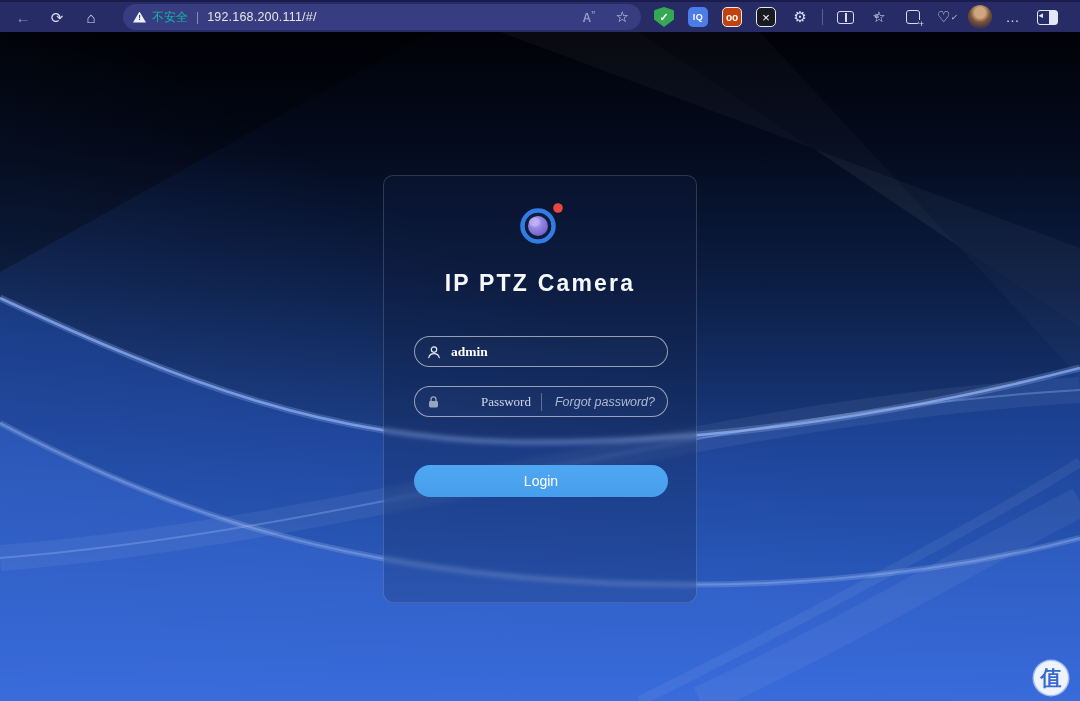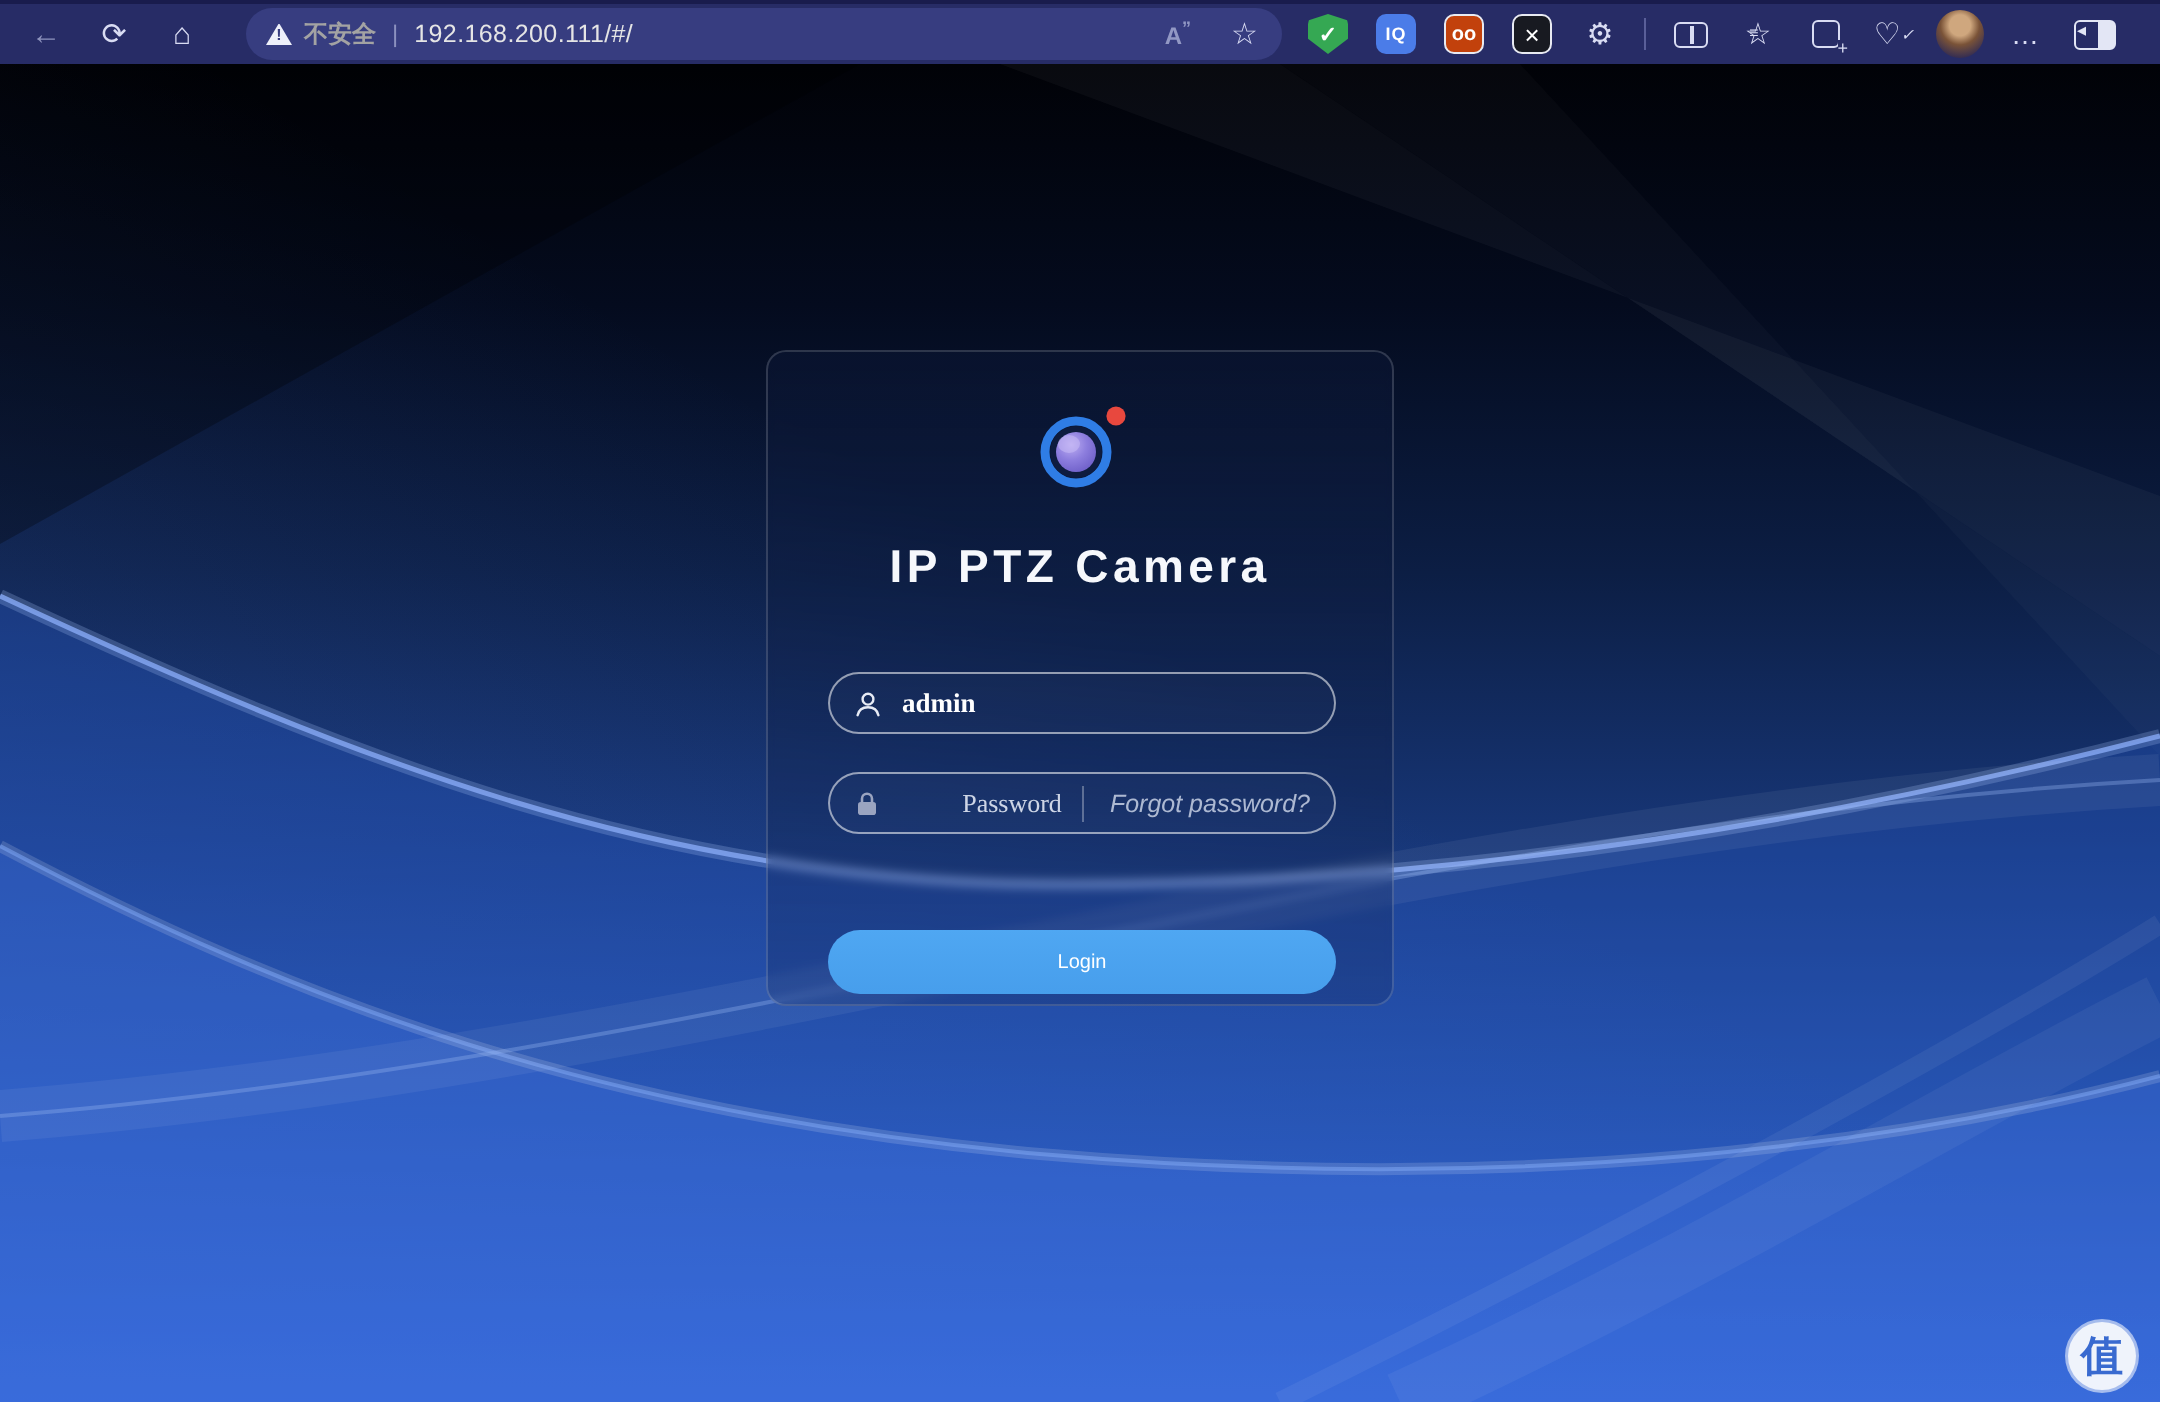--- a/index.html
+++ b/index.html
@@ -6,21 +6,21 @@
   body{width:1080px;height:701px;overflow:hidden;font-family:"Liberation Sans",sans-serif;-webkit-font-smoothing:antialiased;}
   .browser{width:1080px;height:701px;display:flex;flex-direction:column;}
 
   
   .toolbar{height:32px;flex:0 0 32px;background:#272c66;border-top:2px solid #191c4d;display:flex;align-items:center;padding:0 6px;box-sizing:border-box;}
   .tbtn{width:28px;height:26px;margin:0 3px;border:0;background:transparent;color:#d9dcf3;font-size:15px;line-height:1;display:flex;align-items:center;justify-content:center;border-radius:6px;padding:0;cursor:pointer;}
   .tbtn.dim{color:#8e93bd;}
   .addr{flex:0 0 518px;height:26px;margin:0 6px 0 15px;background:#373d80;border-radius:13px;display:flex;align-items:center;padding:0 10px;box-sizing:border-box;color:#eceef9;font-size:12.5px;}
   .tri{position:relative;width:13px;height:11px;background:#eef0fa;clip-path:polygon(50% 0,100% 100%,0 100%);display:flex;align-items:flex-end;justify-content:center;margin-right:6px;}
   .tri span{font-size:8px;font-weight:700;color:#373d80;line-height:10px;}
-  .sec-label{font-size:12px;color:#a3a3a3;margin-right:8px;font-weight:bold;}
+  .sec-label{font-size:12px;color:#14b8a6;margin-right:8px;}
   .addr-div{color:#8c91bf;margin-right:8px;font-size:12px;}
   .url{color:#e5e5e5;letter-spacing:.2px;}
   .addr .spacer{flex:1;}
   .readaloud{font-size:12px;font-weight:700;color:#9298c4;background:none;border:0;margin-right:14px;cursor:pointer;}
   .readaloud .waves{font-size:9px;vertical-align:super;}
   .star-btn{background:none;border:0;color:#d9dcf3;font-size:15px;cursor:pointer;padding:0;margin-right:2px;}
   .ext{width:26px;height:26px;margin:0 4px;display:flex;align-items:center;justify-content:center;background:transparent;border:0;cursor:pointer;padding:0;}
   .badge{width:20px;height:20px;border-radius:5px;display:flex;align-items:center;justify-content:center;color:#fff;font-weight:700;}
   .badge.shield{background:#35a853;clip-path:polygon(50% 0,100% 16%,100% 62%,50% 100%,0 62%,0 16%);font-size:11px;}
   .badge.blue{background:#4b7ce8;font-size:9px;letter-spacing:.5px;}
@@ -38,33 +38,33 @@
   .avatar{width:24px;height:24px;border-radius:50%;background:radial-gradient(circle at 50% 32%,#cfa77e 0 26%,#7a5338 48%,#3a3050 78%,#23203a 100%);border:0;margin:0 4px;cursor:pointer;}
   .dots{font-size:14px;color:#d9dcf3;letter-spacing:1px;}
   .sb-out{width:19px;height:13px;border:1.5px solid #e3e6f5;border-radius:3px;position:relative;display:block;}
   .sb-fill{position:absolute;right:0;top:0;bottom:0;width:8px;background:#e3e6f5;}
   .sb-arrow{position:absolute;left:1px;top:-1px;font-size:9px;color:#e3e6f5;font-style:normal;}
 
   
   .content{position:relative;flex:1;overflow:hidden;}
   .bg{position:absolute;inset:0;}
 
-  .card{position:absolute;left:383px;top:143px;width:314px;height:328px;border-radius:10px;background:linear-gradient(180deg,rgba(16,28,62,.34),rgba(16,28,62,.20));border:1px solid rgba(255,255,255,.16);box-sizing:border-box;backdrop-filter:blur(2px);padding-left:13px;}
+  .card{position:absolute;left:383px;top:143px;width:314px;height:428px;border-radius:10px;background:linear-gradient(180deg,rgba(16,28,62,.34),rgba(16,28,62,.20));border:1px solid rgba(255,255,255,.16);box-sizing:border-box;backdrop-filter:blur(2px);padding-left:13px;}
   .logo-wrap{position:absolute;left:50%;top:24px;transform:translateX(-50%);width:52px;height:48px;}
   .login-title{position:absolute;top:94px;left:0;right:0;margin:0;text-align:center;color:#f6f8fc;font-size:23px;font-weight:600;letter-spacing:2.2px;}
   .field{position:absolute;left:30px;width:254px;height:31px;border:1px solid rgba(255,255,255,.55);border-radius:16px;box-sizing:border-box;display:flex;align-items:center;padding:0 12px;background:rgba(255,255,255,.02);}
   .field.user{top:160px;}
   .field.pass{top:210px;}
   .field svg{flex:0 0 auto;margin-right:8px;}
   .field input{flex:1;min-width:0;background:transparent;border:0;outline:none;color:#fff;font-family:Liberation Serif, serif;}
   .field.user input{font-size:13.5px;font-weight:700;}
   .field.pass input{font-size:13px;text-align:right;}
   .field.pass input::placeholder{color:rgba(230,236,247,.88);opacity:1;}
   .forgot{flex:0 0 auto;border-left:1px solid rgba(255,255,255,.30);padding-left:13px;margin-left:8px;font-size:12.5px;color:rgba(206,215,233,.82);text-decoration:none;line-height:18px;cursor:pointer;font-style:italic;}
-  .login-btn{position:absolute;left:30px;top:289px;width:254px;height:32px;border:0;border-radius:16px;background:linear-gradient(180deg,#4fa7f2,#479eec);color:#fff;font-size:10px;font-family:"Liberation Sans",sans-serif;cursor:pointer;}
+  .login-btn{position:absolute;left:30px;top:289px;width:254px;height:32px;border:0;border-radius:16px;background:linear-gradient(180deg,#4fa7f2,#479eec);color:#fff;font-size:14px;font-family:"Liberation Sans",sans-serif;cursor:pointer;}
 
   .watermark{position:absolute;right:12px;bottom:6px;display:flex;align-items:center;gap:9px;opacity:.92;}
   .wm-badge{width:34px;height:34px;border-radius:50%;background:#fff;color:#3a6bd0;font-size:21px;font-weight:800;display:flex;align-items:center;justify-content:center;box-shadow:0 0 0 1.5px rgba(255,255,255,.6);}
   .wm-text{color:#fff;font-size:29px;font-weight:700;letter-spacing:1px;}
 </style>
 </head>
 <body>
 
 <div class="browser">
 

